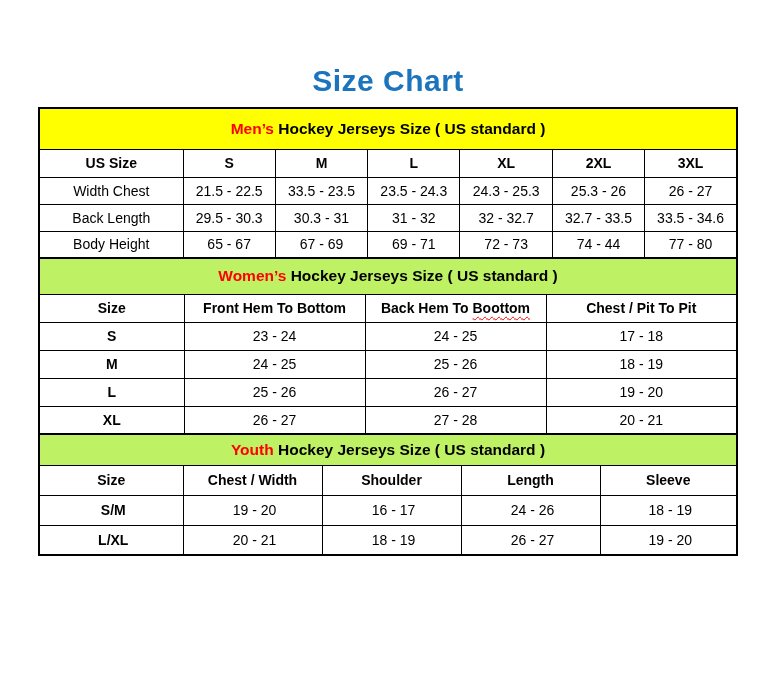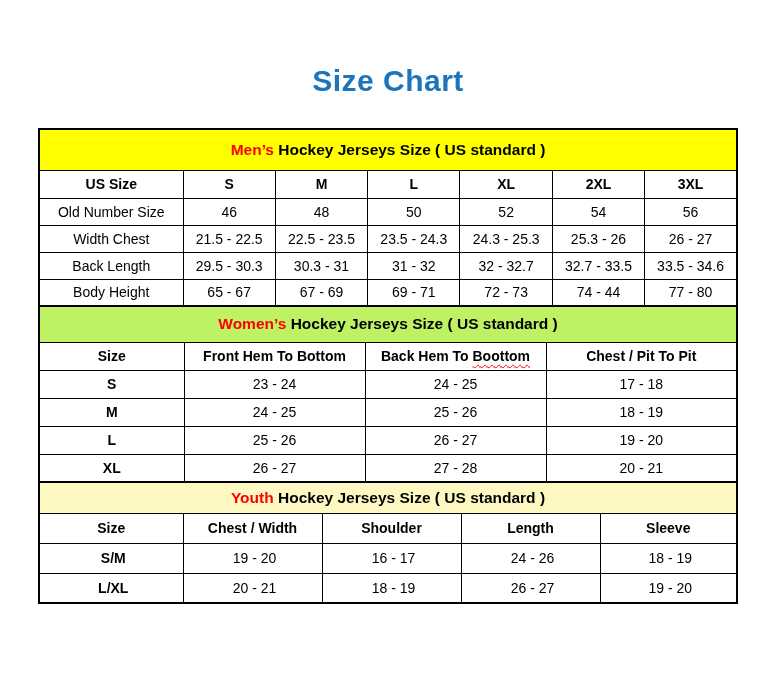--- a/index.html
+++ b/index.html
@@ -11,21 +11,21 @@
     font-family: "Liberation Sans", "DejaVu Sans", sans-serif;
     color: #000000;
     overflow: hidden;
   }
   .page {
     width: 776px;
     height: 692px;
     padding-top: 62px;
   }
   .page-title {
-    margin: 0 0 28px 0;
+    margin: 0 0 7px 0;
     text-align: center;
     font-size: 30px;
     line-height: 38px;
     font-weight: bold;
     letter-spacing: 0.5px;
   }
   .chart-wrap {
     width: 700px;
     margin-left: 38px;
   }
@@ -99,32 +99,23 @@
       <tr class="header-row">
             <th>US Size</th>
             <th>S</th>
             <th>M</th>
             <th>L</th>
             <th>XL</th>
             <th>2XL</th>
             <th>3XL</th>
           </tr>
           <tr class="data-row">
-            <td class="lbl">Old Number Size</td>
-            <td>46</td>
-            <td>48</td>
-            <td>50</td>
-            <td>52</td>
-            <td>54</td>
-            <td>56</td>
-          </tr>
-          <tr class="data-row">
             <td class="lbl">Width Chest</td>
             <td>21.5 - 22.5</td>
-            <td>22.5 - 23.5</td>
+            <td>33.5 - 23.5</td>
             <td>23.5 - 24.3</td>
             <td>24.3 - 25.3</td>
             <td>25.3 - 26</td>
             <td>26 - 27</td>
           </tr>
           <tr class="data-row">
             <td class="lbl">Back Length</td>
             <td>29.5 - 30.3</td>
             <td>30.3 - 31</td>
             <td>31 - 32</td>
@@ -193,21 +184,21 @@
     <table class="size-table youth">
       <colgroup>
         <col style="width:144px">
           <col style="width:139px">
           <col style="width:139px">
           <col style="width:139px">
           <col>
       </colgroup>
       <tbody>
         <tr class="band-row">
-          <td class="band-cell" colspan="5" style="background: #fef9c3;">
+          <td class="band-cell" colspan="5" style="background: #bef264;">
             <span class="band-red" style="color: rgb(255, 0, 0);">Youth</span><span> Hockey Jerseys Size ( US standard )</span>
           </td>
         </tr>
       <tr class="header-row">
             <th>Size</th>
             <th>Chest / Width</th>
             <th>Shoulder</th>
             <th>Length</th>
             <th>Sleeve</th>
           </tr>

